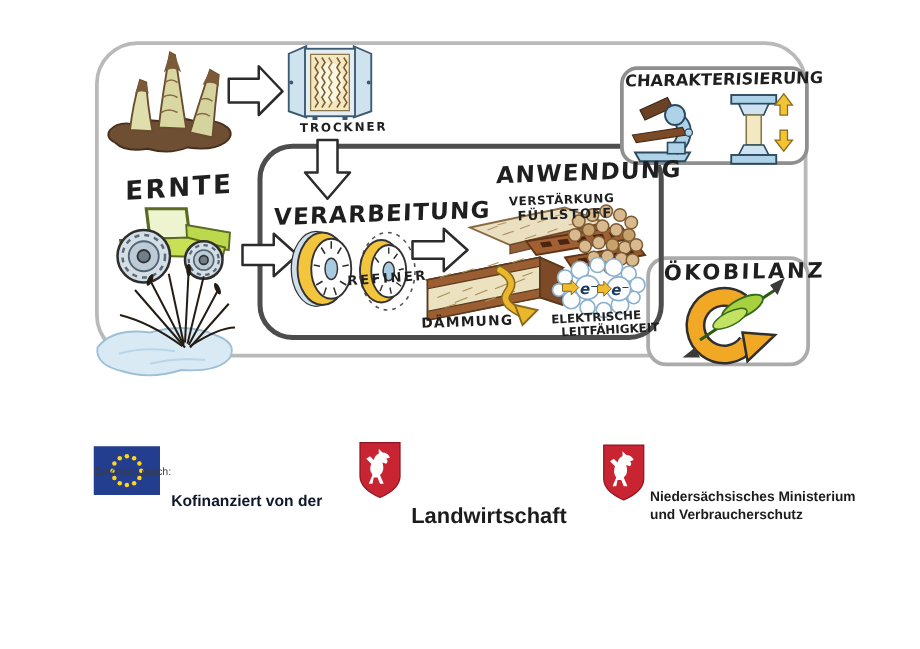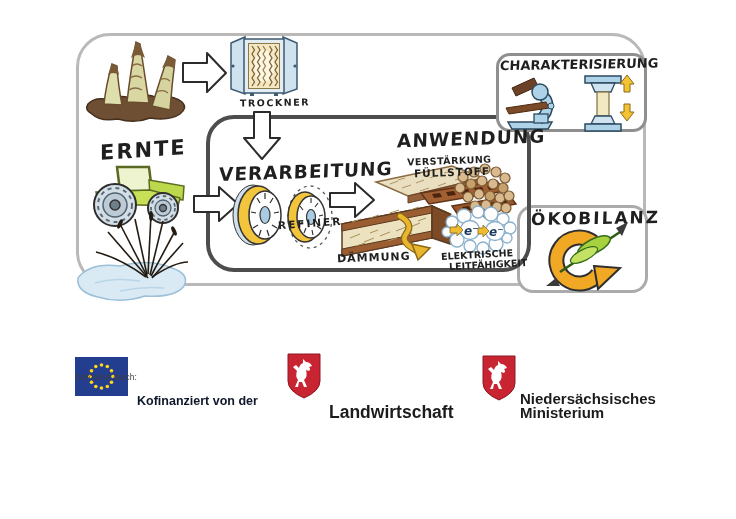--- a/index.html
+++ b/index.html
@@ -22,21 +22,21 @@
   #lbl-verstaerkung{left:407px;top:155px;font-size:9.5px;letter-spacing:.5px;transform:rotate(-2deg);}
   #lbl-fuellstoff{left:414px;top:166px;font-size:10.5px;letter-spacing:1px;transform:rotate(-2deg);}
   #lbl-daemmung{left:337px;top:251px;font-size:11px;letter-spacing:1px;transform:rotate(-2deg);}
   #lbl-elek1{left:441px;top:249px;font-size:9.5px;transform:rotate(-3deg);}
   #lbl-elek2{left:449px;top:259px;font-size:9.5px;transform:rotate(-3deg);}
   #lbl-charak{left:500px;top:57px;width:144px;text-align:center;font-size:13px;transform:rotate(-1deg) skewX(-4deg);}
   #lbl-oeko{left:531px;top:208px;font-size:17px;letter-spacing:2px;transform:rotate(-1deg) skewX(-3deg);}
   #lbl-gefoerdert{left:75px;top:336px;font-size:8.5px;color:#3d3d3d;}
   #lbl-eu{left:137px;top:358px;font-size:12.5px;line-height:15px;font-weight:bold;color:#0f172a;}
   #lbl-nds{left:329px;top:366px;font-size:17.5px;font-weight:700;}
-  #lbl-ministry{left:520px;top:356px;font-size:15px;line-height:13.5px;font-weight:bold;}
+  #lbl-ministry{left:520px;top:356px;font-size:11px;line-height:13.5px;font-weight:bold;}
 </style>
 </head>
 <body>
 
 <div id="stage">
 
   <div class="box" id="outer-box"></div>
   <div class="box" id="oeko-box"></div>
   <div class="box" id="inner-box"></div>
   <div class="box" id="char-box"></div>
@@ -304,15 +304,16 @@
   <div class="hand" id="lbl-charak">CHARAKTERISIERUNG</div>
   <div class="hand" id="lbl-oeko">ÖKOBILANZ</div>
 
   <div class="footer-text" id="lbl-gefoerdert">Gefördert durch:</div>
   <div class="footer-text" id="lbl-eu">
     <div>Kofinanziert von der</div>
   </div>
   <div class="footer-text" id="lbl-nds">Landwirtschaft</div>
   <div class="footer-text" id="lbl-ministry">
     <div>Niedersächsisches Ministerium</div>
+    <div>und Verbraucherschutz</div>
   </div>
 
 </div>
 
 </body></html>

